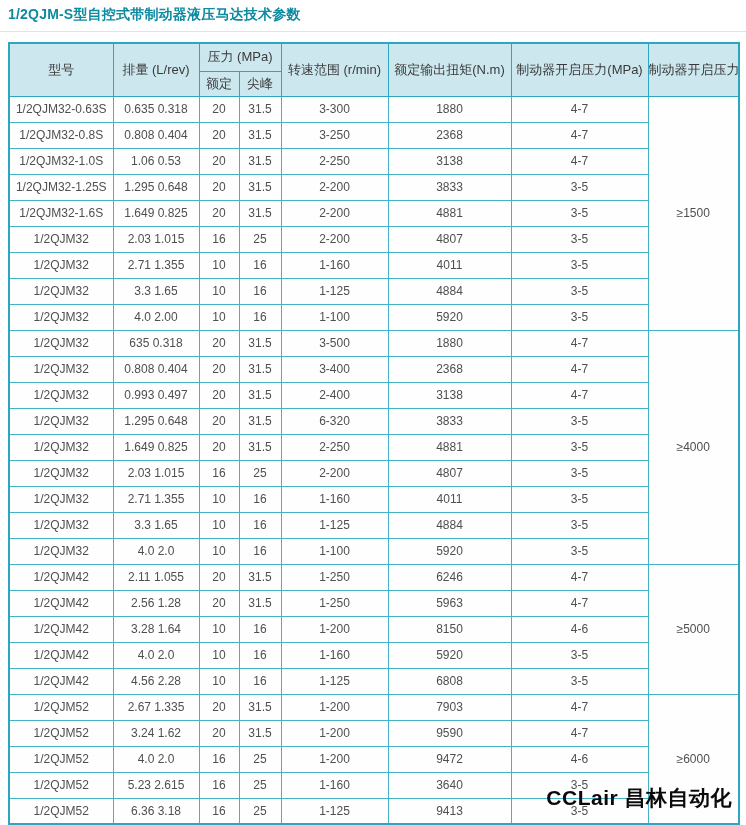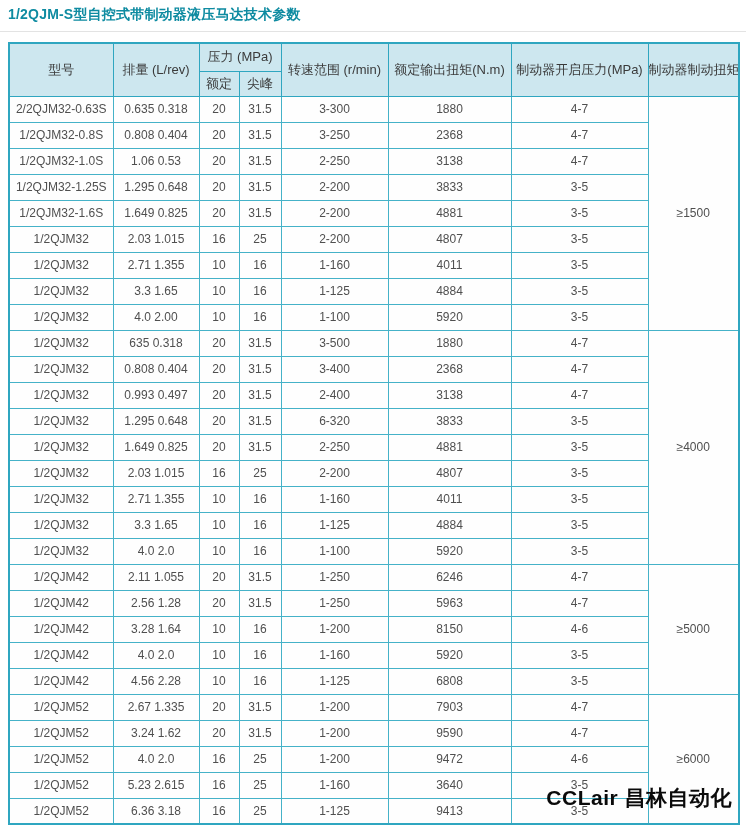--- a/index.html
+++ b/index.html
@@ -87,30 +87,30 @@
       <col style="width:91px">
     </colgroup>
     <thead>
       <tr>
         <th rowspan="2">型号</th>
         <th rowspan="2">排量 (L/rev)</th>
         <th colspan="2">压力 (MPa)</th>
         <th rowspan="2">转速范围 (r/min)</th>
         <th rowspan="2">额定输出扭矩(N.m)</th>
         <th rowspan="2">制动器开启压力(MPa)</th>
-        <th rowspan="2">制动器制动扭矩</th>
+        <th rowspan="2">制动器开启压力</th>
       </tr>
       <tr>
         <th>额定</th>
         <th>尖峰</th>
       </tr>
     </thead>
     <tbody id="tbody">
         <tr>
-          <td>2/2QJM32-0.63S</td>
+          <td>1/2QJM32-0.63S</td>
           <td>0.635 0.318</td>
           <td>20</td>
           <td>31.5</td>
           <td>3-300</td>
           <td>1880</td>
           <td>4-7</td>
           <td rowspan="9" class="brake-torque">≥1500</td>
         </tr>
         <tr>
           <td>1/2QJM32-0.8S</td>

